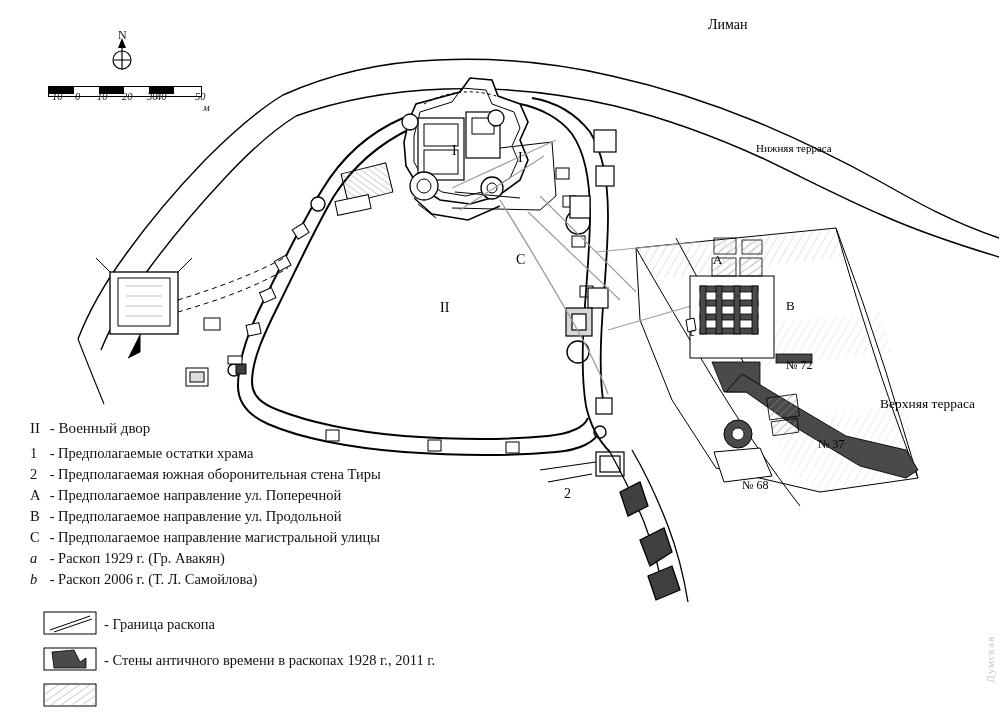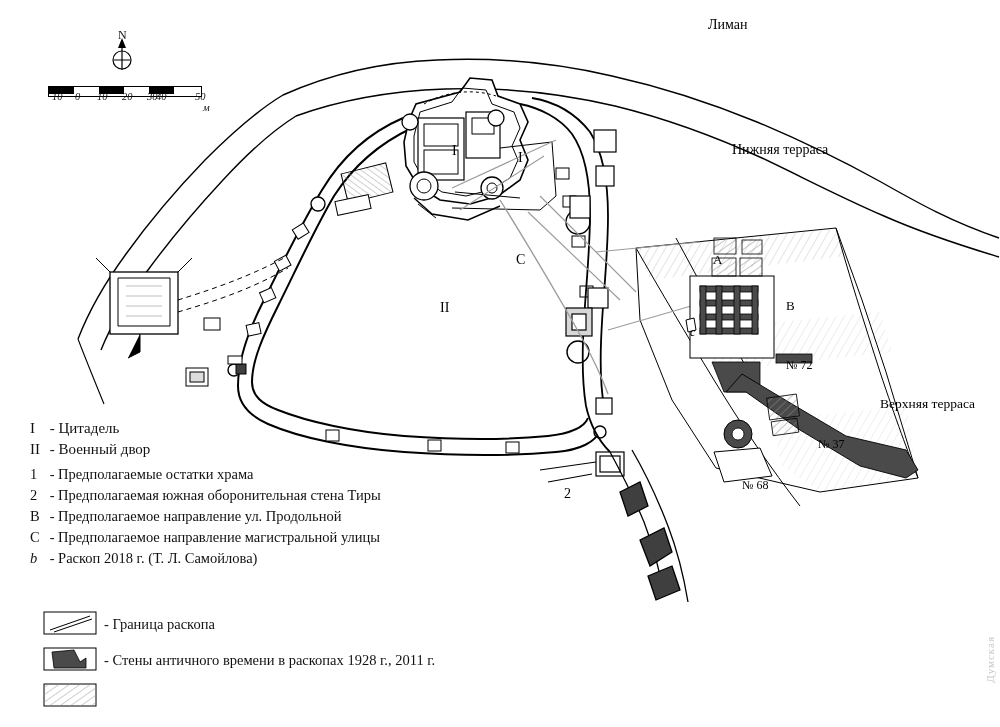--- a/index.html
+++ b/index.html
@@ -282,72 +282,77 @@
   <div class="scalenum" style="left:97px;top:91px">10</div>
   <div class="scalenum" style="left:122px;top:91px">20</div>
   <div class="scalenum" style="left:147px;top:91px">30</div>
   <div class="scalenum" style="left:156px;top:91px">40</div>
   <div class="scalenum" style="left:195px;top:91px">50</div>
   <div class="scalenum" style="left:203px;top:102px">м</div>
 
   <div class="northl" style="left:118px;top:28px">N</div>
 
   <div class="lbl" style="left:708px;top:17px;font-size:14px">Лиман</div>
-  <div class="lbl" style="left:732px;top:142px;font-size:14px">Нижняя терраса</div>
+  <div class="lbl" style="left:756px;top:142px;font-size:11px">Нижняя терраса</div>
   <div class="lbl" style="left:880px;top:396px;font-size:13.5px">Верхняя терраса</div>
 
   <div class="lbl" style="left:452px;top:143px;font-size:14px">I</div>
   <div class="lbl" style="left:518px;top:150px;font-size:14px">I</div>
   <div class="lbl" style="left:440px;top:300px;font-size:14px">II</div>
 
   <div class="lbl" style="left:516px;top:252px;font-size:14px">C</div>
   <div class="lbl" style="left:713px;top:252px;font-size:13px">A</div>
   <div class="lbl" style="left:786px;top:298px;font-size:13px">B</div>
   <div class="lbl it" style="left:690px;top:325px;font-size:12px">c</div>
 
   <div class="lbl" style="left:564px;top:486px;font-size:14px">2</div>
   <div class="lbl" style="left:786px;top:358px;font-size:12px">№ 72</div>
   <div class="lbl" style="left:818px;top:437px;font-size:12px">№ 37</div>
   <div class="lbl" style="left:742px;top:478px;font-size:12px">№ 68</div>
 
   <div class="legend">
-    <div class="row big">
-      <span class="k">I</span>
-      <span>-</span>
-      <span>Цитадель</span>
-    </div>
     <div class="row big" style="margin-bottom:4px">
       <span class="k">II</span>
       <span>-</span>
       <span>Военный двор</span>
     </div>
     <div class="row">
       <span class="k">1</span>
       <span>-</span>
       <span>Предполагаемые остатки храма</span>
     </div>
     <div class="row">
       <span class="k">2</span>
       <span>-</span>
       <span>Предполагаемая южная оборонительная стена Тиры</span>
     </div>
     <div class="row">
+      <span class="k">A</span>
+      <span>-</span>
+      <span>Предполагаемое направление ул. Поперечной</span>
+    </div>
+    <div class="row">
       <span class="k">B</span>
       <span>-</span>
       <span>Предполагаемое направление ул. Продольной</span>
     </div>
     <div class="row">
       <span class="k">C</span>
       <span>-</span>
       <span>Предполагаемое направление магистральной улицы</span>
     </div>
     <div class="row">
+      <span class="k it">a</span>
+      <span>-</span>
+      <span>Раскоп 1929 г. (Гр. Авакян)</span>
+    </div>
+    <div class="row">
       <span class="k it">b</span>
       <span>-</span>
-      <span>Раскоп 2018 г. (Т. Л. Самойлова)</span>
+      <span>Раскоп 2006 г. (Т. Л. Самойлова)</span>
     </div>
   </div>
 
   <div class="keyrow" style="left:104px;top:616px">- Граница  раскопа</div>
   <div class="keyrow" style="left:104px;top:652px">-  Стены античного времени в раскопах 1928 г., 2011 г.</div>
 
   <div class="wm">Думская</div>
 </div>
 
 </body></html>

